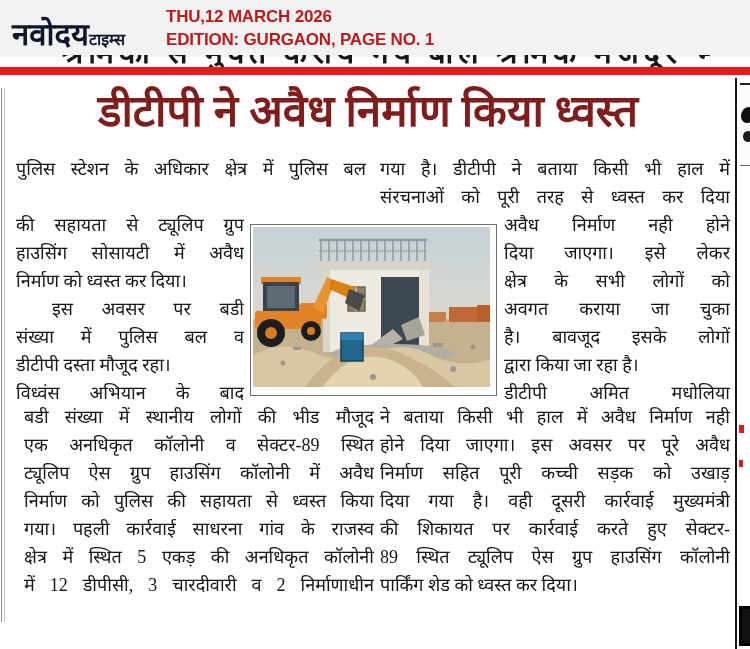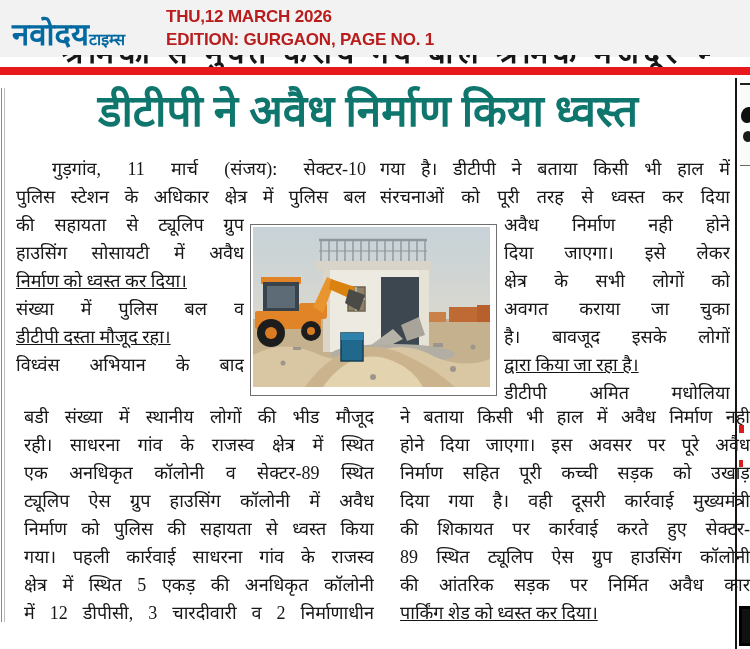--- a/index.html
+++ b/index.html
@@ -2,47 +2,47 @@
 <html><head>
 <meta charset="utf-8">
 <style>
   html,body{margin:0;padding:0;}
   body{
     width:750px;height:649px;position:relative;overflow:hidden;
     background:#ffffff;font-family:"Liberation Serif", serif;
   }
   
   .masthead{position:absolute;left:0;top:0;width:750px;height:57px;background:#f2f2f2;}
-  .logo{position:absolute;left:12px;top:12px;color:#0369a1;white-space:nowrap;}
+  .logo{position:absolute;left:12px;top:12px;color:#0f172a;white-space:nowrap;}
   .logo-main{font-size:31px;font-weight:bold;letter-spacing:0px;}
   .logo-sub{font-size:16px;font-weight:bold;}
   .dateline{
     position:absolute;left:166px;top:5px;color:#b91c1c;
     font-family:"Liberation Sans", sans-serif;font-weight:bold;
     font-size:17px;line-height:23px;letter-spacing:-0.2px;white-space:nowrap;
   }
   
   .crop-strip{position:absolute;left:62px;top:55px;width:648px;height:12px;overflow:hidden;color:#161616;}
   .crop-strip span{display:block;margin-top:-24px;font-size:30px;font-weight:bold;letter-spacing:5px;white-space:nowrap;}
   .red-divider{position:absolute;left:0;top:67px;width:750px;height:8px;background:#e8191d;}
   
   .headline{
     position:absolute;left:10px;top:79px;width:716px;height:70px;
-    font-size:44px;font-weight:bold;color:#0f766e;text-align:center;white-space:nowrap;
+    font-size:44px;font-weight:bold;color:#7f1d1d;text-align:center;white-space:nowrap;
     font-family:"Liberation Serif", serif;
   }
   .tblock{position:absolute;font-size:18px;color:#161616;line-height:28px;}
   .tline{text-align:justify;text-align-last:justify;white-space:pre-wrap;height:28px;overflow:hidden;}
-  .tline.end{text-align-last:left;text-decoration:underline;}
+  .tline.end{text-align-last:left;}
   #l-top {left:16px; top:155px;width:350px;}
   #l-side{left:16px; top:211px;width:228px;}
   #l-bot {left:24px; top:403px;width:350px;}
   #r-top {left:380px;top:155px;width:350px;}
   #r-side{left:504px;top:211px;width:226px;}
-  #r-bot {left:400px;top:403px;width:350px;}
+  #r-bot {left:380px;top:403px;width:350px;}
   
   .photo{
     position:absolute;left:250px;top:224px;width:241px;height:166px;
     border:1px solid #6f6f6f;background:#fff;padding:2px;
   }
   
   .left-edge{position:absolute;left:1px;top:88px;width:2px;height:534px;
     border-left:1px solid #8a8a8a;border-right:1px solid #bcbcbc;}
   .adjacent{position:absolute;left:735px;top:78px;width:15px;height:571px;border-left:2px solid #151515;}
   .adj-topbox{position:absolute;left:3px;top:5px;width:12px;height:80px;
@@ -68,34 +68,33 @@
 
 <div class="crop-strip">
   <span>श्रमिकों से मुक्त कराये गये बाल श्रमिक मजदूर भेजे गये ।।</span>
 </div>
 
 <div class="red-divider"></div>
 
 <div class="headline">डीटीपी ने अवैध निर्माण किया ध्वस्त</div>
 
 <div class="tblock" id="l-top">
-    <div class="tline">  गुड़गांव, 11 मार्च (संजय): सेक्टर-10</div>
     <div class="tline">पुलिस स्टेशन के अधिकार क्षेत्र में पुलिस बल</div>
   </div>
 <div class="tblock" id="l-side">
     <div class="tline">की सहायता से ट्यूलिप ग्रुप</div>
     <div class="tline">हाउसिंग सोसायटी में अवैध</div>
     <div class="tline end">निर्माण को ध्वस्त कर दिया।</div>
+    <div class="tline">  इस अवसर पर बडी</div>
     <div class="tline">संख्या में पुलिस बल व</div>
     <div class="tline end">डीटीपी दस्ता मौजूद रहा।</div>
     <div class="tline">विध्वंस अभियान के बाद</div>
   </div>
 <div class="tblock" id="l-bot">
     <div class="tline">बडी संख्या में स्थानीय लोगों की भीड मौजूद</div>
-    <div class="tline">रही। साधरना गांव के राजस्व क्षेत्र में स्थित</div>
     <div class="tline">एक अनधिकृत कॉलोनी व सेक्टर-89 स्थित</div>
     <div class="tline">ट्यूलिप ऐस ग्रुप हाउसिंग कॉलोनी में अवैध</div>
     <div class="tline">निर्माण को पुलिस की सहायता से ध्वस्त किया</div>
     <div class="tline">गया। पहली कार्रवाई साधरना गांव के राजस्व</div>
     <div class="tline">क्षेत्र में स्थित 5 एकड़ की अनधिकृत कॉलोनी</div>
     <div class="tline">में 12 डीपीसी, 3 चारदीवारी व 2 निर्माणाधीन</div>
   </div>
 <div class="tblock" id="r-top">
     <div class="tline">गया है। डीटीपी ने बताया किसी भी हाल में</div>
     <div class="tline">संरचनाओं को पूरी तरह से ध्वस्त कर दिया</div>
@@ -109,21 +108,20 @@
     <div class="tline end">द्वारा किया जा रहा है।</div>
     <div class="tline">डीटीपी अमित मधोलिया</div>
   </div>
 <div class="tblock" id="r-bot">
     <div class="tline">ने बताया किसी भी हाल में अवैध निर्माण नही</div>
     <div class="tline">होने दिया जाएगा। इस अवसर पर पूरे अवैध</div>
     <div class="tline">निर्माण सहित पूरी कच्ची सड़क को उखाड़</div>
     <div class="tline">दिया गया है। वही दूसरी कार्रवाई मुख्यमंत्री</div>
     <div class="tline">की शिकायत पर कार्रवाई करते हुए सेक्टर-</div>
     <div class="tline">89 स्थित ट्यूलिप ऐस ग्रुप हाउसिंग कॉलोनी</div>
-    <div class="tline">की आंतरिक सड़क पर निर्मित अवैध कार</div>
     <div class="tline end">पार्किंग शेड को ध्वस्त कर दिया।</div>
   </div>
 
 <div class="photo">
   <svg width="237" height="160" viewBox="0 0 237 160">
     <defs>
       <linearGradient id="sky" x1="0" y1="0" x2="0" y2="1">
         <stop offset="0" stop-color="#c7d2d8"></stop>
         <stop offset="0.7" stop-color="#ddd9cd"></stop>
         <stop offset="1" stop-color="#efe0c4"></stop>

